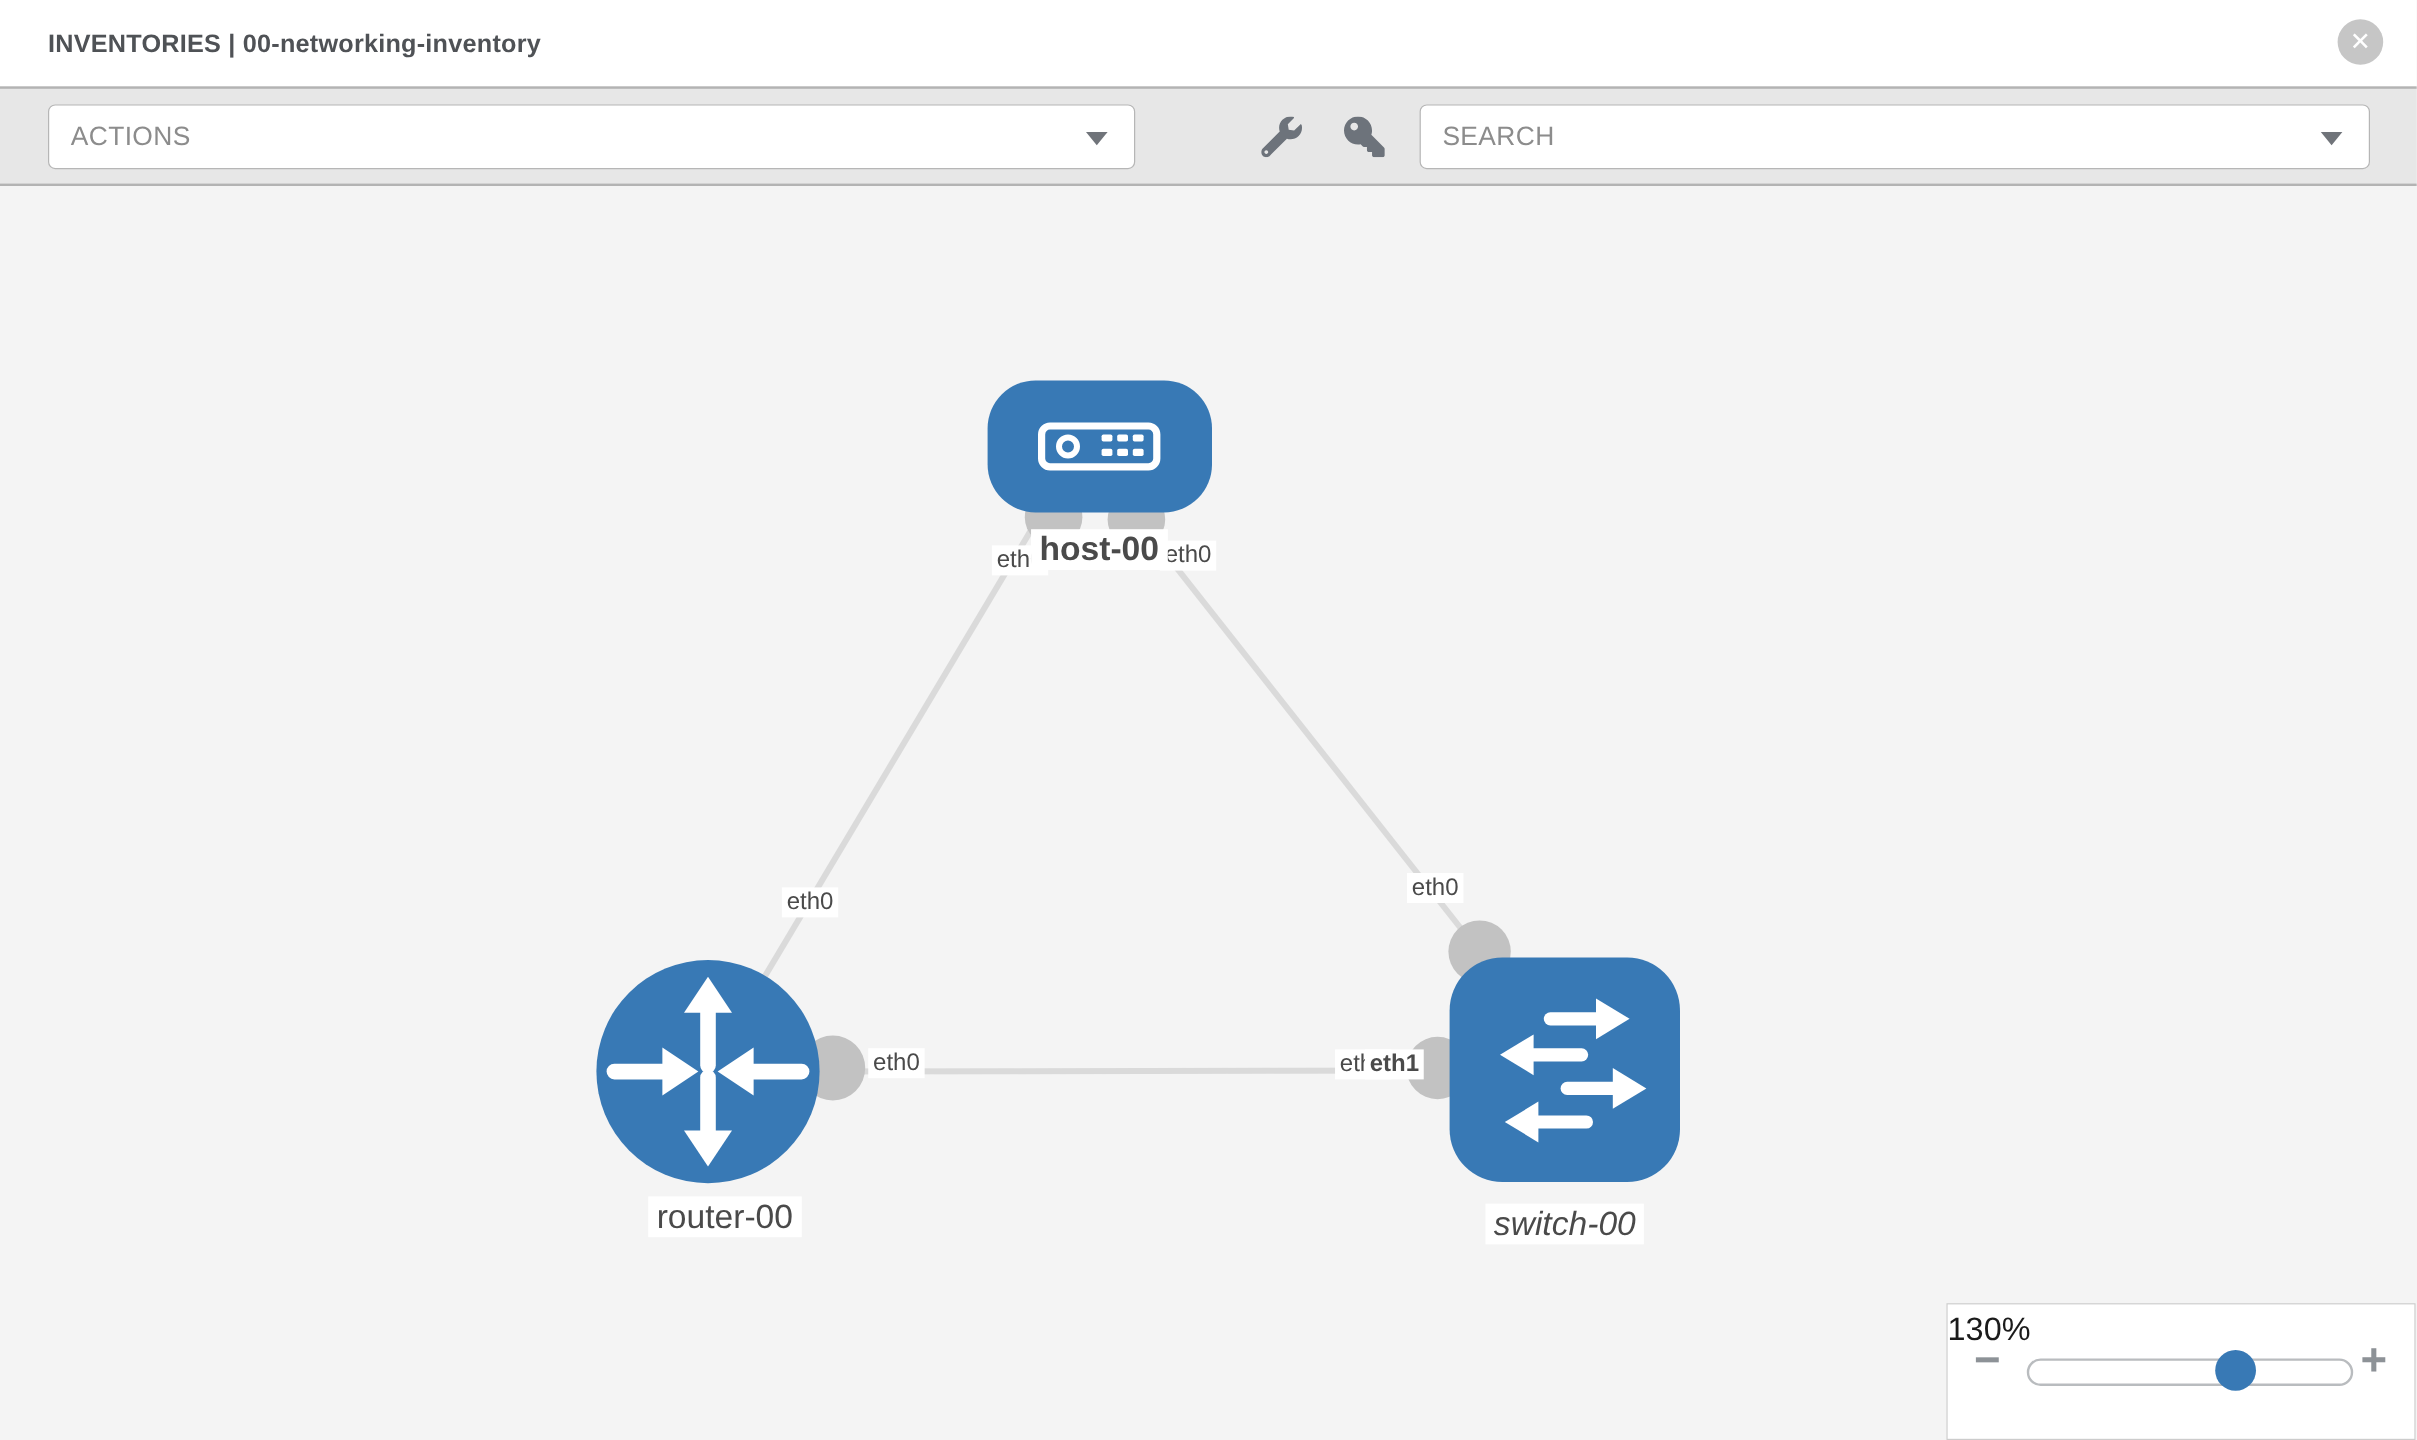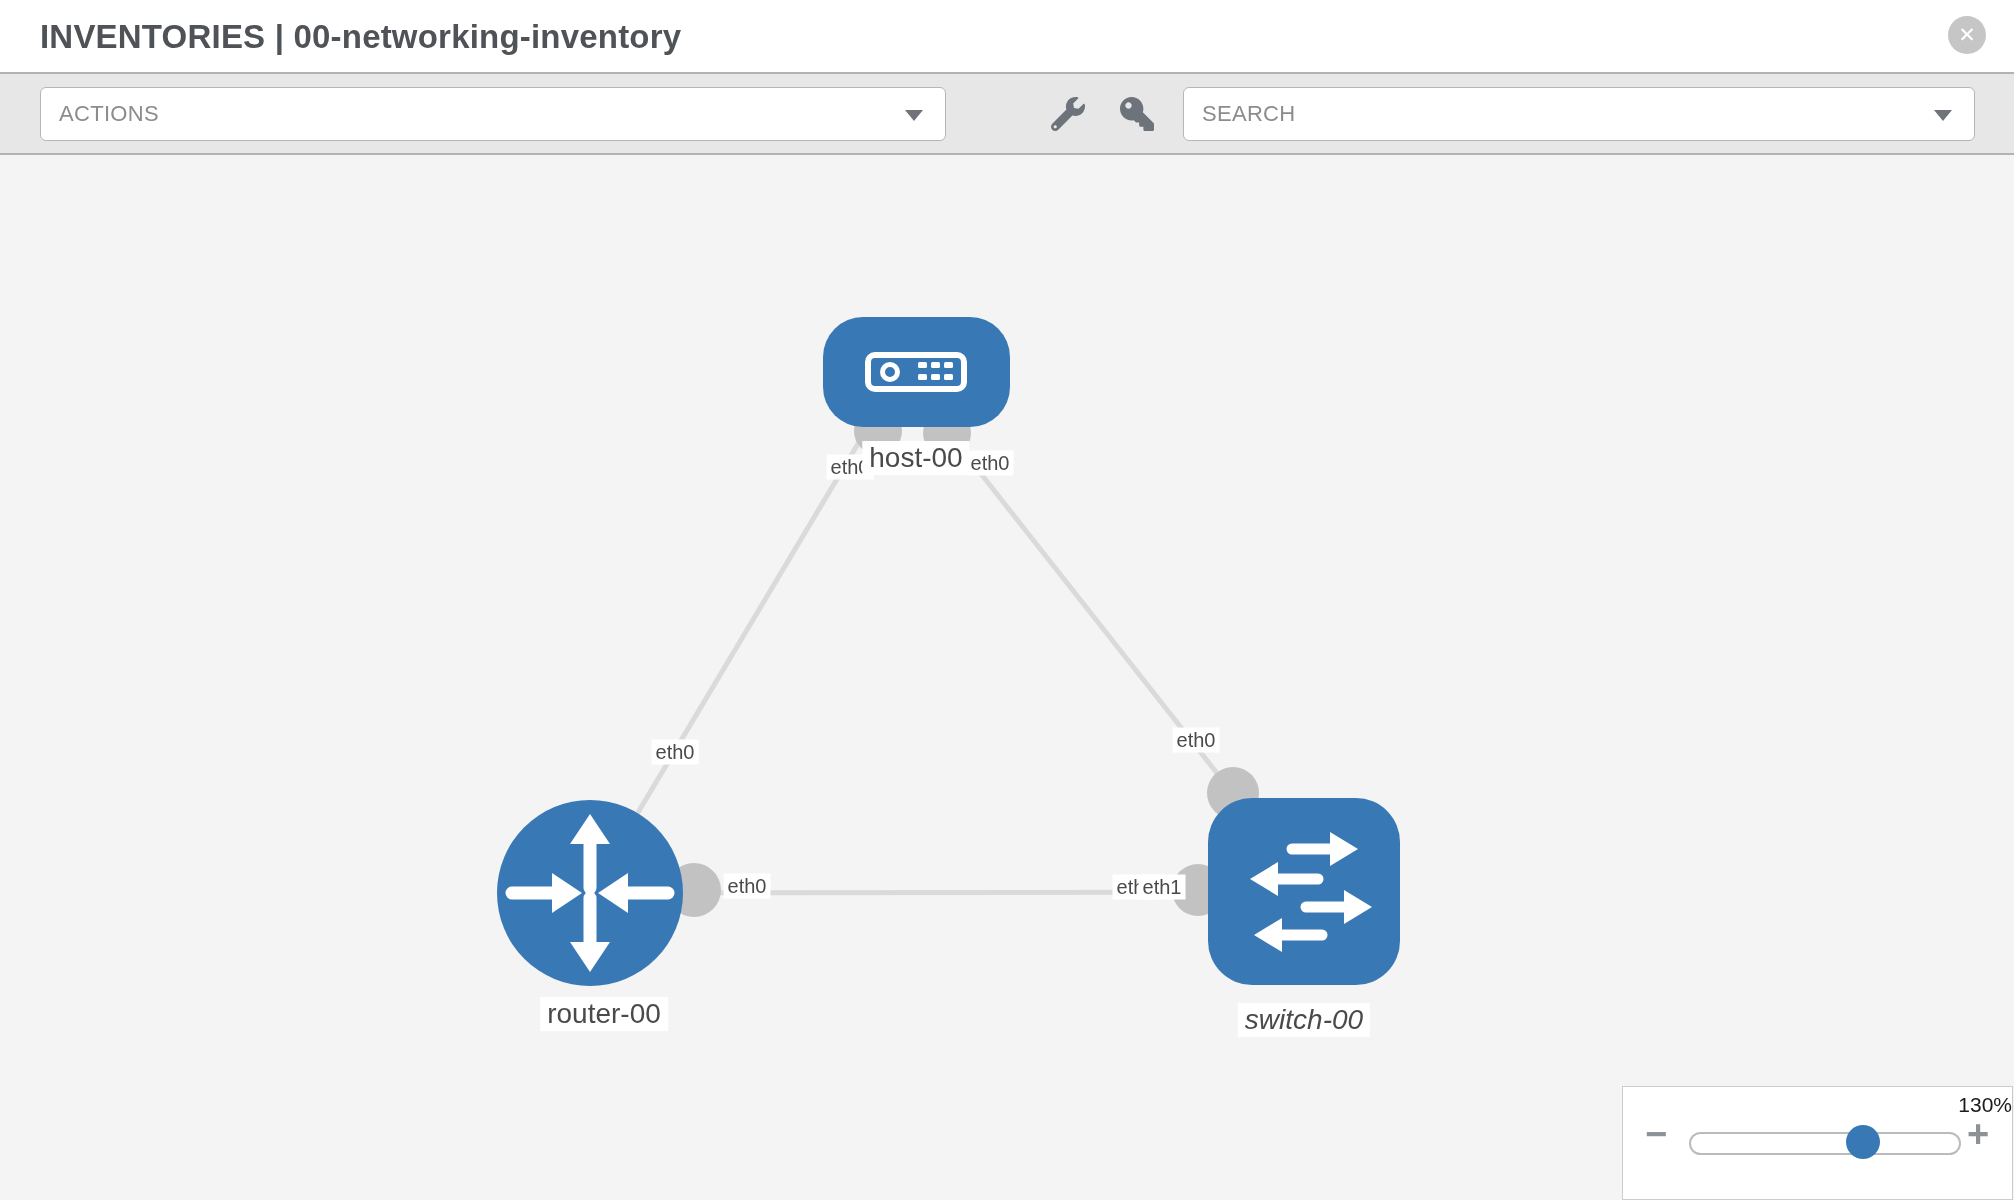--- a/index.html
+++ b/index.html
@@ -8,21 +8,21 @@
     font-family:"Liberation Sans","DejaVu Sans",sans-serif;
     background:#f4f4f4;
   }
   
   .header{
     position:absolute;left:0;top:0;width:2014px;height:72px;
     background:#ffffff;z-index:5;
   }
   .page-title{
     position:absolute;left:40px;top:0;height:72px;line-height:74px;
-    font-size:33px;font-weight:700;color:#4f5256;letter-spacing:.2px;
+    font-size:21px;font-weight:700;color:#4f5256;letter-spacing:.2px;
   }
   .close-btn{
     position:absolute;right:28px;top:16px;width:38px;height:38px;border-radius:50%;
     background:#c6c6c6;color:#ffffff;font-size:21px;font-weight:700;
     display:flex;align-items:center;justify-content:center;cursor:pointer;user-select:none;
   }
   
   .toolbar{
     position:absolute;left:0;top:72px;width:2014px;height:79px;
     background:#e7e7e7;border-top:2px solid #b3b3b3;border-bottom:2px solid #b3b3b3;
@@ -57,29 +57,29 @@
   }
   .graph-svg{position:absolute;left:0;top:155px;z-index:2;}
   
   .lbl{
     position:absolute;transform:translate(-50%,-50%);
     background:#ffffff;color:#4a4a4a;white-space:nowrap;z-index:3;
   }
   .node-lbl{font-size:28px;padding:1px 7px;}
   .eth-lbl{font-size:20px;padding:1px 4px;}
   .z-under{z-index:3;}
-  .z-over{z-index:4;}
+  .z-over{z-index:4;font-weight:bold;}
   
   .zoom-panel{
     position:absolute;left:1622px;top:1086px;width:391px;height:114px;
     background:#ffffff;border:1px solid #cccccc;box-sizing:border-box;z-index:6;
   }
   .zoom-level{
-    position:absolute;left:0;right:0;top:6px;text-align:right;
-    font-size:21px;color:#1b1b1b;
+    position:absolute;left:0;right:0;top:6px;text-align:left;
+    font-size:27px;color:#1b1b1b;
   }
   .zoom-minus,.zoom-plus{
     position:absolute;top:28px;font-size:38px;font-weight:700;color:#8d9297;
     cursor:pointer;line-height:38px;user-select:none;
   }
   .zoom-minus{left:22px;}
   .zoom-plus{left:344px;}
   .zoom-track{
     position:absolute;left:66px;top:45px;width:268px;height:19px;
     background:#ffffff;border:2px solid #b9bcbf;border-radius:12px;cursor:pointer;

